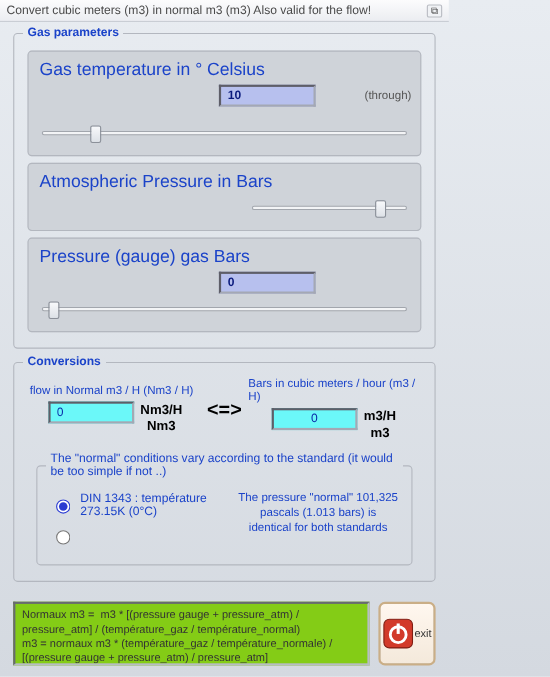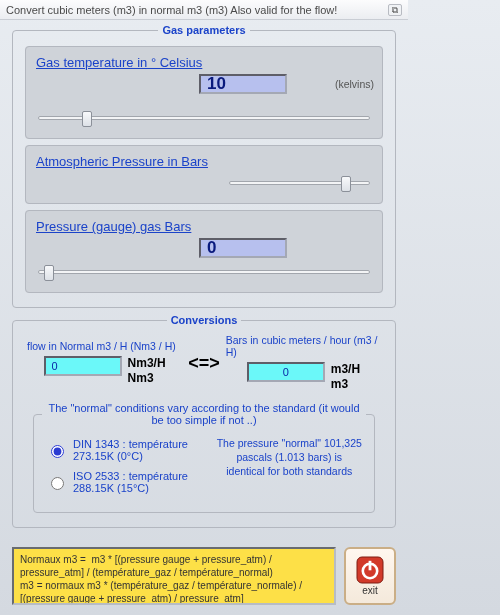--- a/index.html
+++ b/index.html
@@ -38,30 +38,29 @@
     padding: 6px 8px 8px 8px;
     background: transparent;
   }
   fieldset.inner {
     margin: 4px 4px 6px 4px;
     background: #cfd3d9;
   }
   legend {
     color: #1b43c9; font-weight: bold; font-size: 11px;
     padding: 0 4px;
-    text-align: center;
-  }
-  .row-label { color: #1b43c9; font-size: 13px; margin: 2px 0 4px 2px; text-decoration: underline; }
+  }
+  .row-label { color: #1b43c9; font-size: 16px; margin: 2px 0 4px 2px; }
   .textbox {
     width: 88px; height: 20px;
     background: #b7c0ee;
     border: 2px solid #5e5e68;
     border-right-color: #a4a8b4; border-bottom-color: #a4a8b4;
     color: #0a1a7d; font-weight: bold;
-    padding: 1px 6px; font-size: 17px;
+    padding: 1px 6px; font-size: 11px;
   }
   .kelvins { color: #555; font-size: 10.5px; }
   .slider { position: relative; height: 22px; margin-top: 4px; }
   .track {
     position: absolute; left: 4px; right: 4px; top: 8px; height: 4px;
     background: #f3f4f6;
     border: 1px solid #a2a6ad;
     border-radius: 2px;
   }
   .thumb {
@@ -78,46 +77,46 @@
   .conv-box-row { display: flex; align-items: flex-start; gap: 6px; justify-content: center; }
   .cyanbox {
     width: 78px; height: 20px;
     background: #6bf8f9;
     border: 2px solid #5e5e68;
     border-right-color: #a4a8b4; border-bottom-color: #a4a8b4;
     padding: 1px 6px;
     color: #0928a7; font-size: 11px;
   }
   .cyanbox.center { text-align: center; }
-  .unitstack { color: #000; font-weight: bold; font-size: 12px; line-height: 1.25; }
+  .unitstack { color: #000; font-weight: bold; font-size: 12px; line-height: 1.25; text-align: center; }
   .arrow { font-weight: bold; font-size: 18px; padding: 0 6px; text-align: center; }
 
   fieldset.norm legend { font-weight: normal; }
   .norm-body { display: flex; padding: 2px 2px; }
   .radios { flex: 1.1; }
   .radios label { display: flex; align-items: center; gap: 6px; color: #1b43c9; font-size: 11px; margin: 4px 0 8px 2px; justify-content: space-between; }
   .radios input { accent-color: #2a3bd1; }
   .note { flex: 0.95; color: #1b43c9; font-size: 10.5px; text-align: center; padding: 2px 2px 0 4px; line-height: 1.35; }
 
   .bottombar {
     position: absolute; left: 12px; right: 12px; bottom: 10px;
     display: flex; gap: 8px; align-items: stretch;
   }
   .formula {
     flex: 1; height: 58px; padding: 4px 6px;
-    border: 2px inset #b7bcc4; background: #fde047;
+    border: 2px inset #b7bcc4; background: #84cc16;
     font-size: 10px; color: #333; line-height: 1.3;
     overflow: hidden; white-space: pre-wrap;
     font-family: Tahoma, Arial, sans-serif;
   }
   .exitbtn {
     width: 52px; height: 58px;
     background: linear-gradient(to bottom, #fff7ef, #f4e9db);
     border: 2px solid #caae86; border-radius: 6px;
-    display: flex; flex-direction: column; align-items: center; justify-content: center;
+    display: flex; flex-direction: row; align-items: center; justify-content: center;
     gap: 1px; color: #333;
   }
 </style>
 </head>
 <body>
 
 <div class="window">
   <div class="titlebar">
     <span>Convert cubic meters (m3) in normal m3 (m3) Also valid for the flow!</span>
     <span class="close">⧉</span>
@@ -127,21 +126,21 @@
 
     <fieldset>
       <legend>Gas parameters</legend>
 
       <fieldset class="inner">
         <div class="row-label">Gas temperature in ° Celsius</div>
         <div class="line1">
           <span style="width:155px"></span>
           <input class="textbox" value="10" style="">
           <span style="flex:1"></span>
-          <span class="kelvins">(kelvins)</span>
+          <span class="kelvins">(through)</span>
           <span style="width:24px"></span>
         </div>
         <div class="slider">
           <div class="track"></div>
           <div class="thumb" style="left:14%"></div>
         </div>
       </fieldset>
 
       <fieldset class="inner">
         <div class="row-label">Atmospheric Pressure in Bars</div>
@@ -198,21 +197,20 @@
       <fieldset class="norm">
         <legend>The "normal" conditions vary according to the standard (it would be too simple if not ..)</legend>
         <div class="norm-body">
           <div class="radios">
             <label>
               <input type="radio" name="std" checked="" style="">
               <span>DIN 1343 :  température 273.15K (0°C)</span>
             </label>
             <label>
               <input type="radio" name="std" style="">
-              <span>ISO 2533 :  température  288.15K (15°C)</span>
             </label>
           </div>
           <div class="note">The pressure "normal" 101,325 pascals (1.013 bars) is identical for both standards</div>
         </div>
       </fieldset>
     </fieldset>
 
     <div class="bottombar">
       <div class="formula">Normaux m3 =  m3 * [(pressure gauge + pressure_atm) / pressure_atm] / (température_gaz / température_normal)
 m3 = normaux m3 * (température_gaz / température_normale) / [(pressure gauge + pressure_atm) / pressure_atm]</div>

